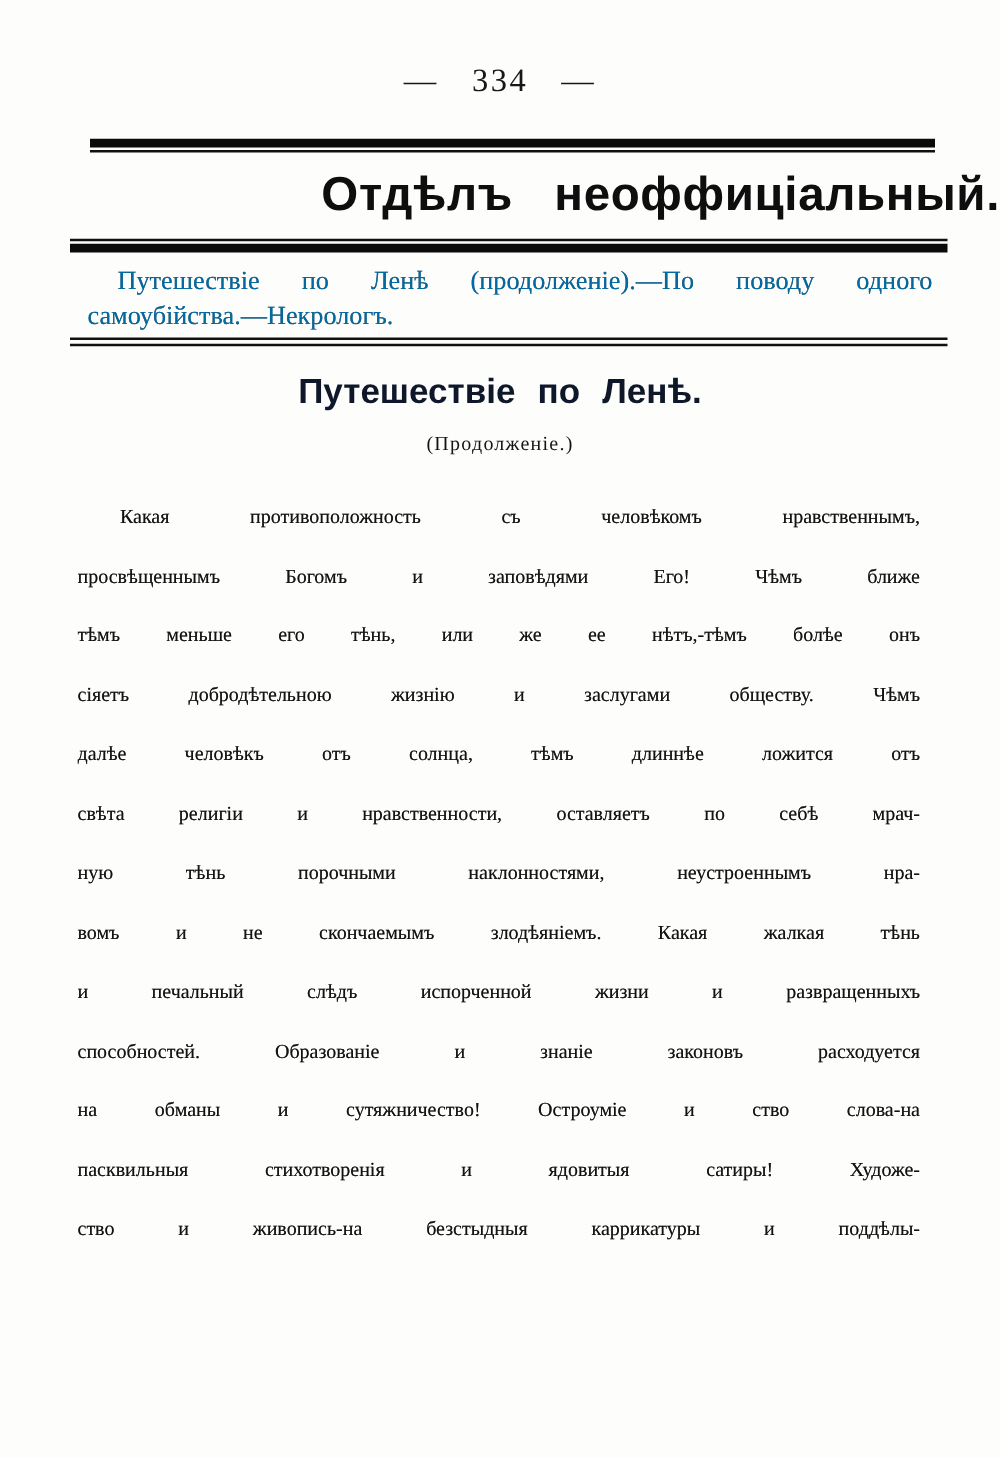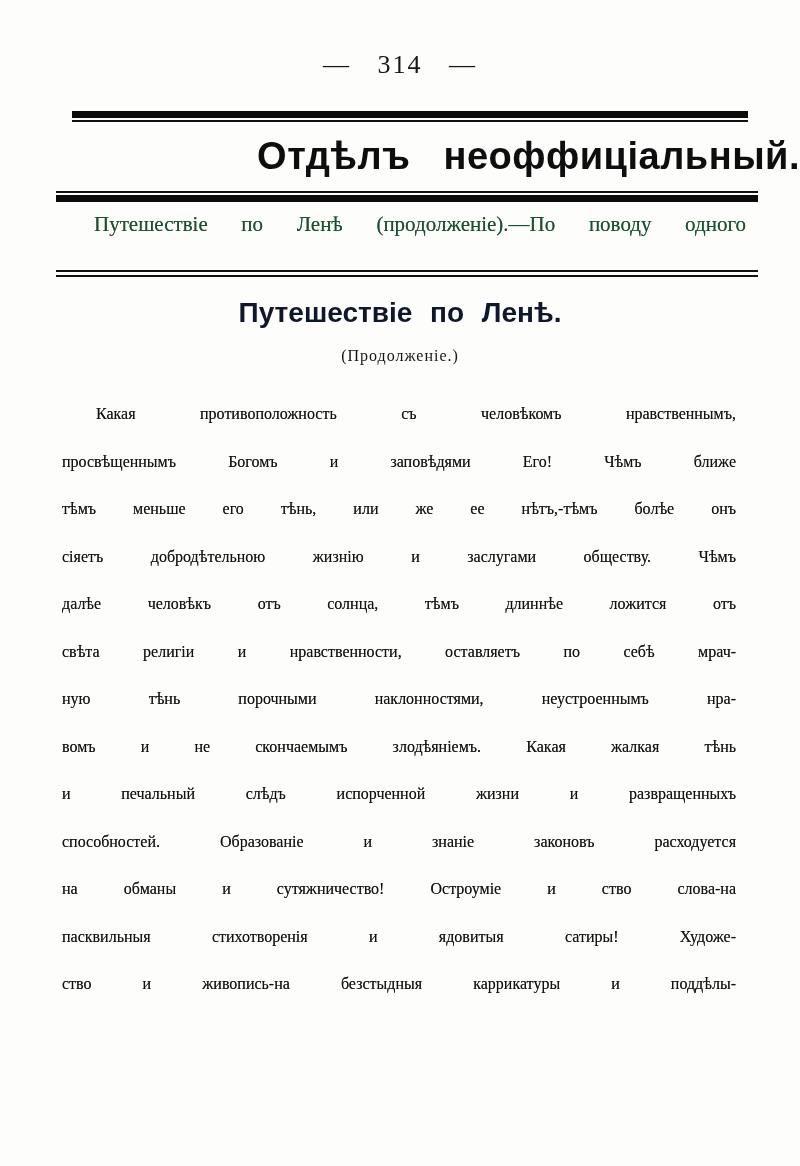--- a/index.html
+++ b/index.html
@@ -60,21 +60,21 @@
   }
 
   
   .toc {
     position: absolute;
     top: 210px;
     left: 70px;
     right: 54px;
     font-size: 21px;
     line-height: 28px;
-    color: #14532d;
+    color: #0369a1;
     text-shadow: 0 0 0.5px rgba(0,0,0,0.55);
   }
   .toc-line-1 {
     text-indent: 24px;
     text-align: justify;
     text-align-last: justify;
   }
   .toc-line-2 { text-align: left; }
 
   
@@ -119,38 +119,39 @@
     text-align-last: justify;
     overflow: hidden;
   }
   .bodyline.indent { text-indent: 34px; }
 </style>
 </head>
 <body>
 
 <div class="page">
 
-  <div class="pageno">— 314 —</div>
+  <div class="pageno">— 334 —</div>
 
   <div class="rule rule-top">
     <div class="thick"></div>
     <div class="gap2"></div>
     <div class="thin"></div>
   </div>
 
   <h1 class="section-title">Отдѣлъ неоффиціальный.</h1>
 
   <div class="rule rule-hdr-bot">
     <div class="thin"></div>
     <div class="gap2"></div>
     <div class="thick"></div>
   </div>
 
   <div class="toc">
     <div class="toc-line-1">Путешествіе по Ленѣ (продолженіе).—По поводу одного</div>
+    <div class="toc-line-2">самоубійства.—Некрологъ.</div>
   </div>
 
   <div class="rule rule-toc-bot">
     <div class="thin"></div>
     <div class="gap3"></div>
     <div class="thin"></div>
   </div>
 
   <h2 class="article-title">Путешествіе по Ленѣ.</h2>
 

